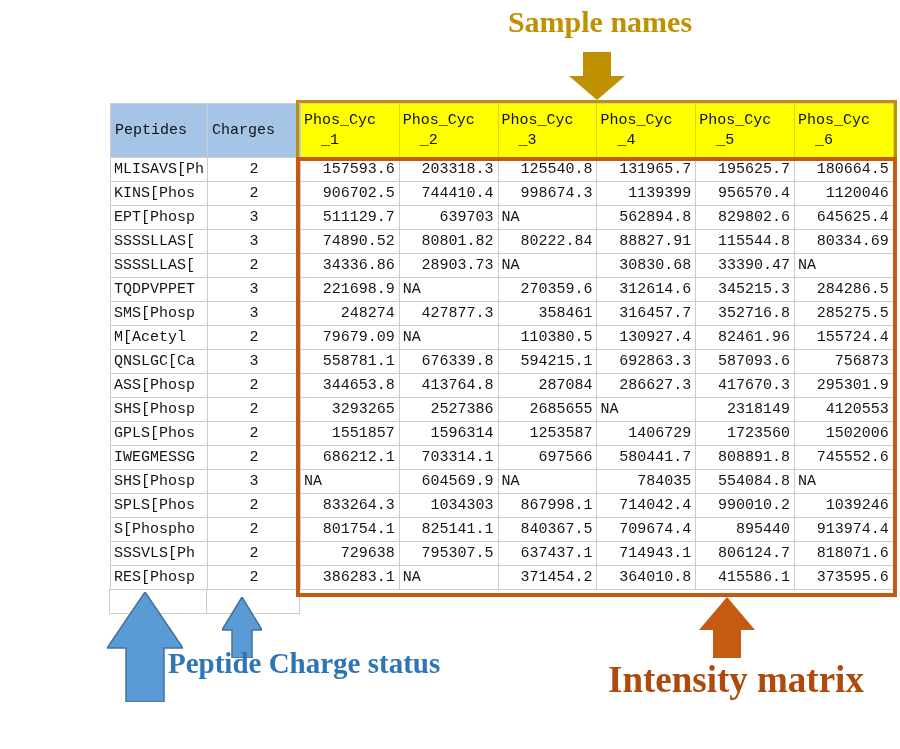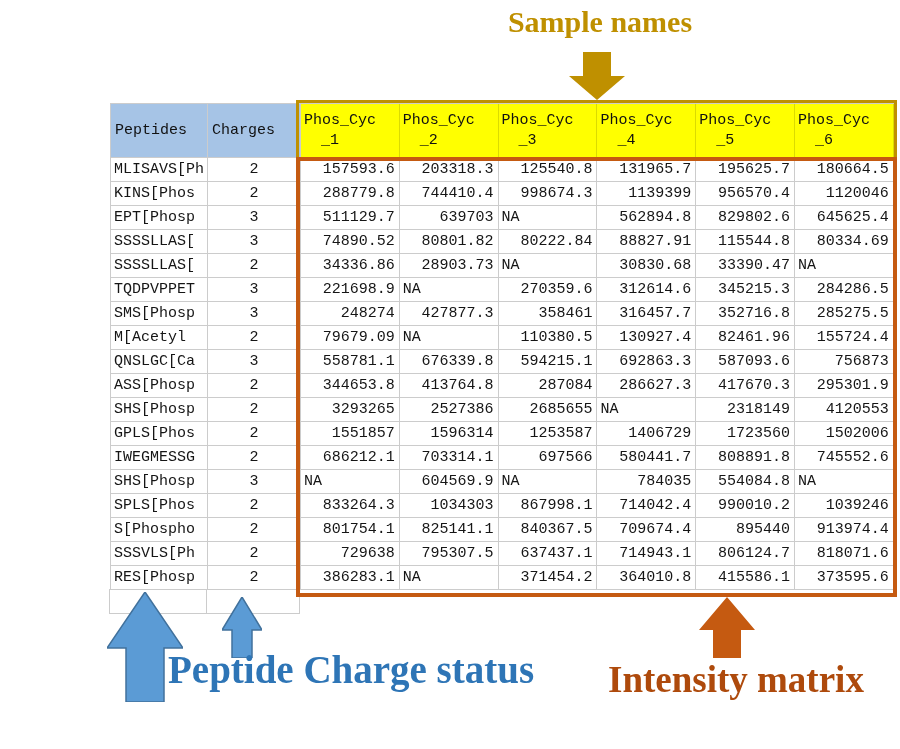--- a/index.html
+++ b/index.html
@@ -35,21 +35,21 @@
   .matrix-frame{position:absolute;left:296px;top:157px;width:601px;height:440px;
                 border:4px solid var(--orange);box-sizing:border-box;pointer-events:none;}
 
   
   .stub{position:absolute;background:var(--gridline);}
 
   
   .label{position:absolute;font-family:"Liberation Serif","DejaVu Serif",serif;
          font-weight:700;white-space:nowrap;}
   .label.gold{color:var(--gold);font-size:30px;}
-  .label.blue{color:var(--blue-text);font-size:39px;}
+  .label.blue{color:var(--blue-text);font-size:29px;}
   .label.orange{color:var(--orange-text);font-size:37px;}
   svg.arr{position:absolute;}
 </style>
 </head>
 <body>
 
 <div class="stage">
 
   <div class="label gold" style="left:490px;top:5px;width:220px;text-align:center;">Sample names</div>
   <svg class="arr" style="left:569px;top:52px;" width="56" height="48" viewBox="0 0 56 48">
@@ -94,21 +94,21 @@
           <div class="c val">157593.6</div>
           <div class="c val">203318.3</div>
           <div class="c val">125540.8</div>
           <div class="c val">131965.7</div>
           <div class="c val">195625.7</div>
           <div class="c val">180664.5</div>
         </div>
         <div class="trow">
           <div class="c pep">KINS[Phos</div>
           <div class="c chg">2</div>
-          <div class="c val">288779.8</div>
+          <div class="c val">906702.5</div>
           <div class="c val">744410.4</div>
           <div class="c val">998674.3</div>
           <div class="c val">1139399</div>
           <div class="c val">956570.4</div>
           <div class="c val">1120046</div>
         </div>
         <div class="trow">
           <div class="c pep">EPT[Phosp</div>
           <div class="c chg">3</div>
           <div class="c val">511129.7</div>

